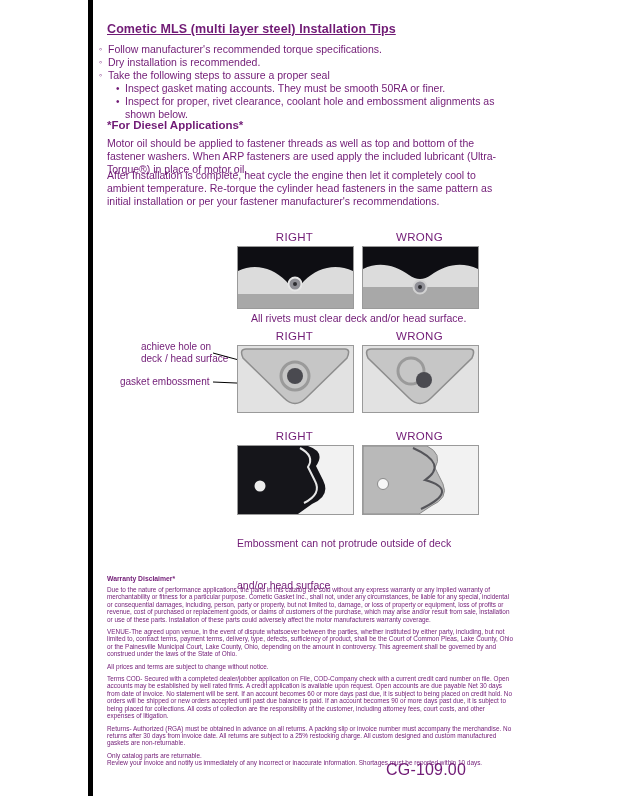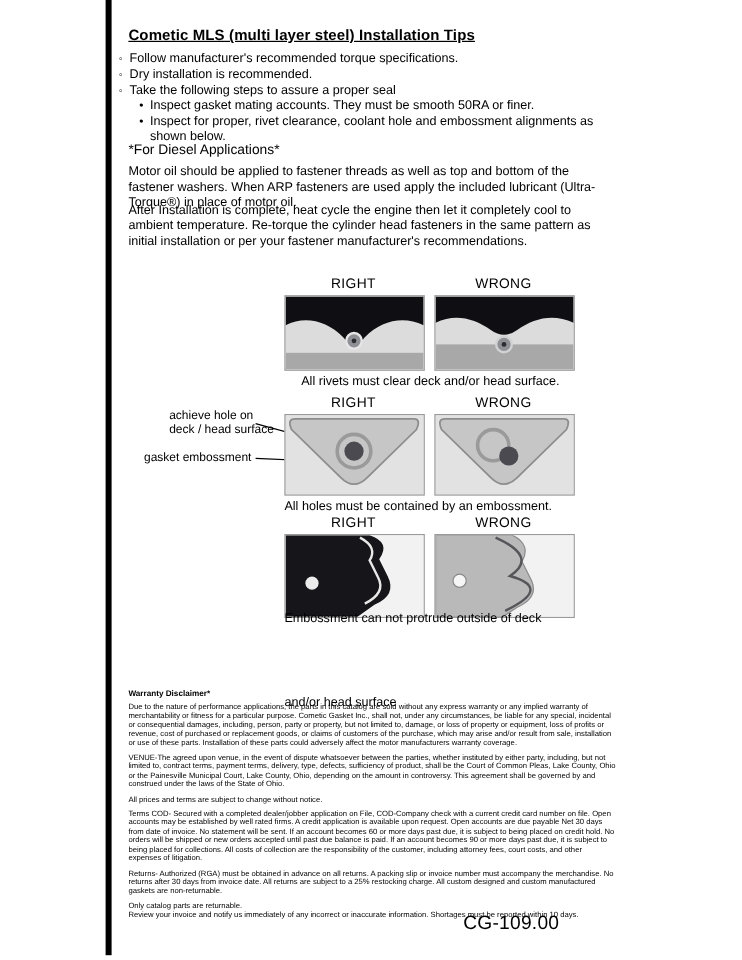--- a/index.html
+++ b/index.html
@@ -1,27 +1,27 @@
 <!DOCTYPE html>
 <html><head>
 <meta charset="utf-8">
 <style>
   html,body{margin:0;padding:0;background:#fff;}
   .page{position:relative;width:514px;height:800px;background:#ffffff;
-        font-family:"Liberation Sans",sans-serif;color:#000000;overflow:hidden;}
+        font-family:"Liberation Sans",sans-serif;color:#701a75;overflow:hidden;}
   .abs{position:absolute;}
   .spine{left:88px;top:0;width:5px;height:796px;background:#000;}
   .title{left:107px;top:22px;font-size:12.5px;font-weight:bold;text-decoration:underline;letter-spacing:.1px;}
   .body-txt{font-size:10.5px;line-height:13px;}
   .bullets{left:99px;top:43px;width:420px;}
   .b-row{display:flex;align-items:flex-start;}
   .b-mark{width:9px;font-size:9px;line-height:13px;flex:0 0 9px;}
   .b-sub{margin-left:17px;}
   .b-mark-sub{width:9px;font-size:10px;line-height:13px;flex:0 0 9px;}
-  .h2{font-weight:normal;font-size:11.5px;}
+  .h2{font-weight:bold;font-size:11.5px;}
   .para{left:107px;width:404px;}
   .diag-label{width:115px;text-align:center;font-size:11.5px;letter-spacing:.3px;}
   .img-box{width:115px;border:1px solid #9a9a9a;background:#e9e9e9;line-height:0;}
   .img-box svg{display:block;}
   .caption{font-size:10.5px;}
   .ann{font-size:10px;line-height:11.5px;}
   .disc{left:107px;width:406px;}
   .disc-h{font-size:6.8px;font-weight:bold;margin-bottom:4px;}
   .disc p{font-size:6.4px;line-height:7.4px;margin:0 0 5px 0;}
   .disc p.tight{margin:0;}
@@ -109,42 +109,41 @@
     </svg>
   </div>
   <div class="abs img-box" style="left:362px;top:345px;">
     <svg width="115" height="66" viewBox="0 0 115 66">
       <rect width="115" height="66" fill="#e2e2e2"></rect>
       <path d="M8,3 H107 Q113,3 109,12 L68,52 Q57,63 46,52 L5,12 Q1,3 8,3 Z" fill="#c6c6c6" stroke="#8d8d8d" stroke-width="1.5"></path>
       <circle cx="48" cy="25" r="13" fill="none" stroke="#9a9a9a" stroke-width="3"></circle>
       <circle cx="61" cy="34" r="8" fill="#4a4a50"></circle>
     </svg>
   </div>
-  <div class="abs caption" style="left:237px;top:416px;">All holes must be contained by an embossment.</div>
 
   <div class="abs diag-label" style="left:237px;top:430px;">RIGHT</div>
   <div class="abs diag-label" style="left:362px;top:430px;">WRONG</div>
 
   <div class="abs img-box" style="left:237px;top:445px;background:#f4f4f4;">
     <svg width="115" height="68" viewBox="0 0 115 68">
       <rect width="115" height="68" fill="#f2f2f2"></rect>
       <path d="M0,0 H70 Q88,6 78,20 L85,34 Q93,50 74,58 L60,68 H0 Z" fill="#15151a"></path>
       <path d="M62,2 Q77,10 70,21 L77,35 Q84,48 66,57" fill="none" stroke="#e8e8e8" stroke-width="2"></path>
       <circle cx="22" cy="40" r="5.5" fill="#ececec"></circle>
     </svg>
   </div>
   <div class="abs img-box" style="left:362px;top:445px;background:#f4f4f4;">
     <svg width="115" height="68" viewBox="0 0 115 68">
       <rect width="115" height="68" fill="#f2f2f2"></rect>
       <path d="M0,0 H64 Q80,8 72,22 L80,38 Q86,52 68,60 L56,68 H0 Z" fill="#b9b9b9" stroke="#8a8a8a" stroke-width="1"></path>
       <path d="M50,2 Q86,18 62,34 Q98,44 58,63" fill="none" stroke="#55555a" stroke-width="2"></path>
       <circle cx="20" cy="38" r="5.5" fill="#f6f6f6" stroke="#8a8a8a" stroke-width="1"></circle>
     </svg>
   </div>
-  <div class="abs caption" style="left:237px;top:509px;">Embossment can not protrude outside of deck</div>
+  <div class="abs caption" style="left:237px;top:537px;">Embossment can not protrude outside of deck</div>
   <div class="abs caption" style="left:237px;top:531px;margin-top:48px;">and/or head surface</div>
 
   <div class="abs disc" style="top:575px;">
     <div class="disc-h">Warranty Disclaimer*</div>
     <p>Due to the nature of performance applications, the parts in this catalog are sold without any express warranty or any implied warranty of merchantability or fitness for a particular purpose.  Cometic Gasket Inc., shall not, under any circumstances, be liable for any special, incidental or consequential damages, including, person, party or property, but not limited to, damage, or loss of property or equipment, loss of profits or revenue, cost of purchased or replacement goods, or claims of customers of the purchase, which may arise and/or result from sale, installation or use of these parts.  Installation of these parts could adversely affect the motor manufacturers warranty coverage.</p>
     <p>VENUE-The agreed upon venue, in the event of dispute whatsoever between the parties, whether instituted by either party, including, but not limited to, contract terms, payment terms, delivery, type, defects, sufficiency of product, shall be the Court of Common Pleas, Lake County, Ohio or the Painesville Municipal Court, Lake County, Ohio, depending on the amount in controversy. This agreement shall be governed by and construed under the laws of the State of Ohio.</p>
     <p>All prices and terms are subject to change without notice.</p>
     <p>Terms COD- Secured with a completed dealer/jobber application on File, COD-Company check with a current credit card number on file.  Open accounts may be established by well rated firms.  A credit application is available upon request.  Open accounts are due payable Net 30 days from date of invoice.  No statement will be sent.  If an account becomes 60 or more days past due, it is subject to being placed on credit hold.  No orders will be shipped or new orders accepted until past due balance is paid.  If an account becomes 90 or more days past due, it is subject to being placed for collections.  All costs of collection are the responsibility of the customer, including attorney fees, court costs, and other expenses of litigation.</p>
     <p>Returns- Authorized (RGA) must be obtained in advance on all returns.  A packing slip or invoice number must accompany the merchandise.  No returns after 30 days from invoice date.  All returns are subject to a 25% restocking charge.  All custom designed and custom manufactured gaskets are non-returnable.</p>
     <p class="tight">Only catalog parts are returnable.</p>

